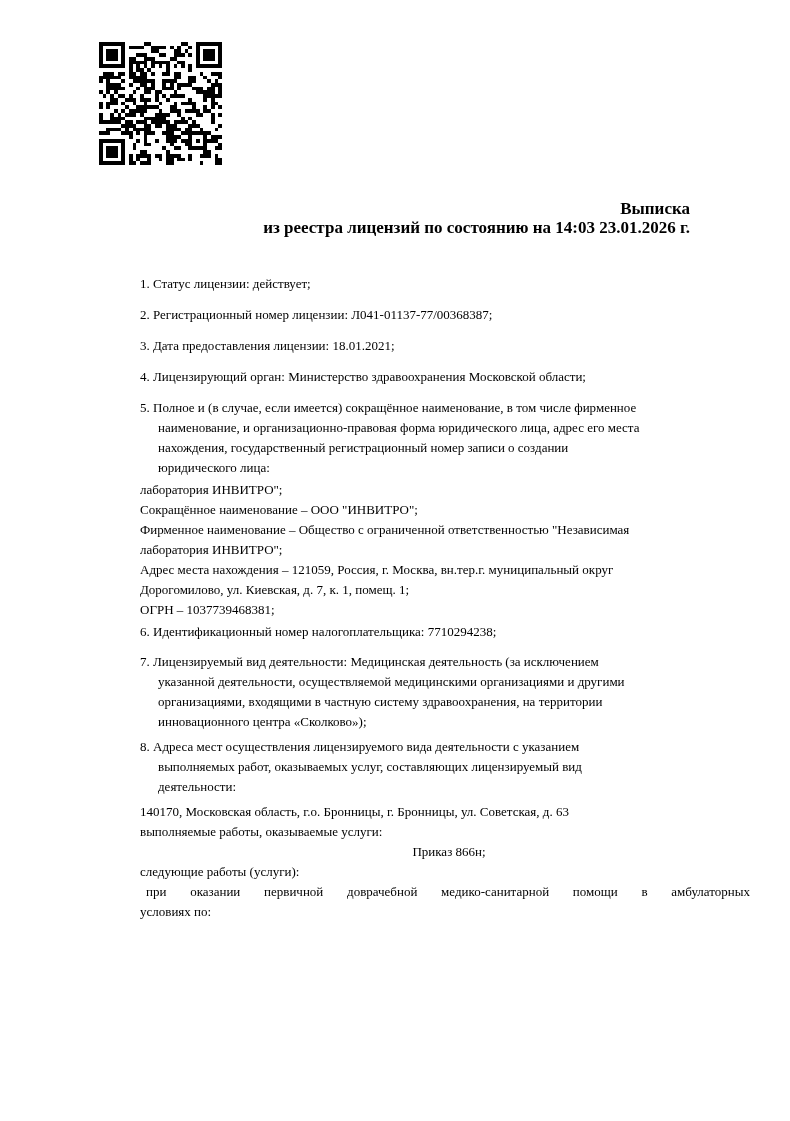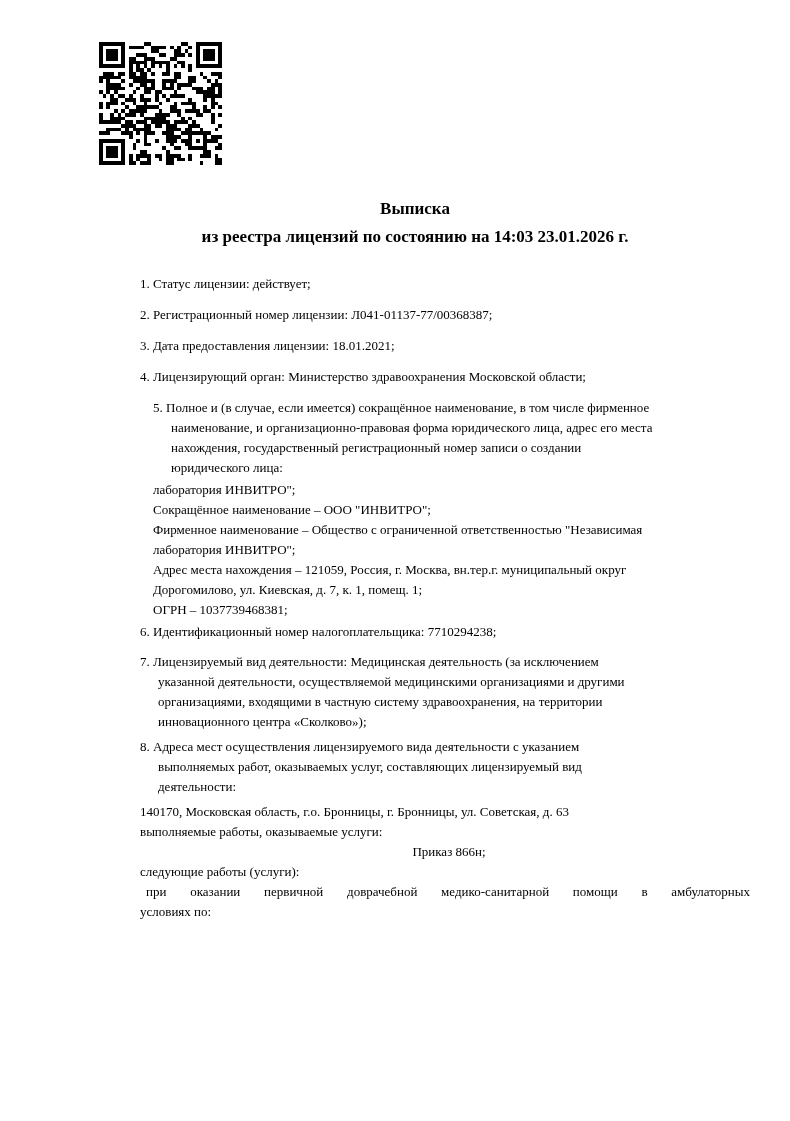--- a/index.html
+++ b/index.html
@@ -10,34 +10,34 @@
     overflow: hidden;
   }
   .page { position: absolute; inset: 0; background: #fff; }
   .qr {
     position: absolute; left: 99px; top: 42px;
     width: 123px; height: 123px;
   }
   .qr svg { display: block; width: 100%; height: 100%; }
   .heading, .subheading {
     position: absolute; left: 140px; width: 550px;
-    text-align: center; font-weight: bold;
+    text-align: right; font-weight: bold;
     font-size: 17px; line-height: 20px; white-space: nowrap;
   }
   .heading { top: 199px; }
-  .subheading { top: 227px; }
+  .subheading { top: 218px; }
   .body-text {
     position: absolute; left: 140px; top: 274px; width: 610px;
     font-size: 13px; line-height: 20px;
   }
   .para { margin: 0; }
   .mb11 { margin-bottom: 11px; }
   .mb10 { margin-bottom: 10px; }
   .mb5  { margin-bottom: 5px; }
-  .mb2  { margin-bottom: 2px; margin-left: 13px; }
+  .mb2  { margin-bottom: 2px; }
   .line { white-space: nowrap; }
   .cont { margin-left: 18px; }
   .stretch {
     white-space: normal;
     text-align: justify;
     text-align-last: justify;
   }
   .ind6  { padding-left: 6px; }
   .ind8  { padding-left: 8px; text-align: center; }
   .ind22 { padding-left: 22px; }

